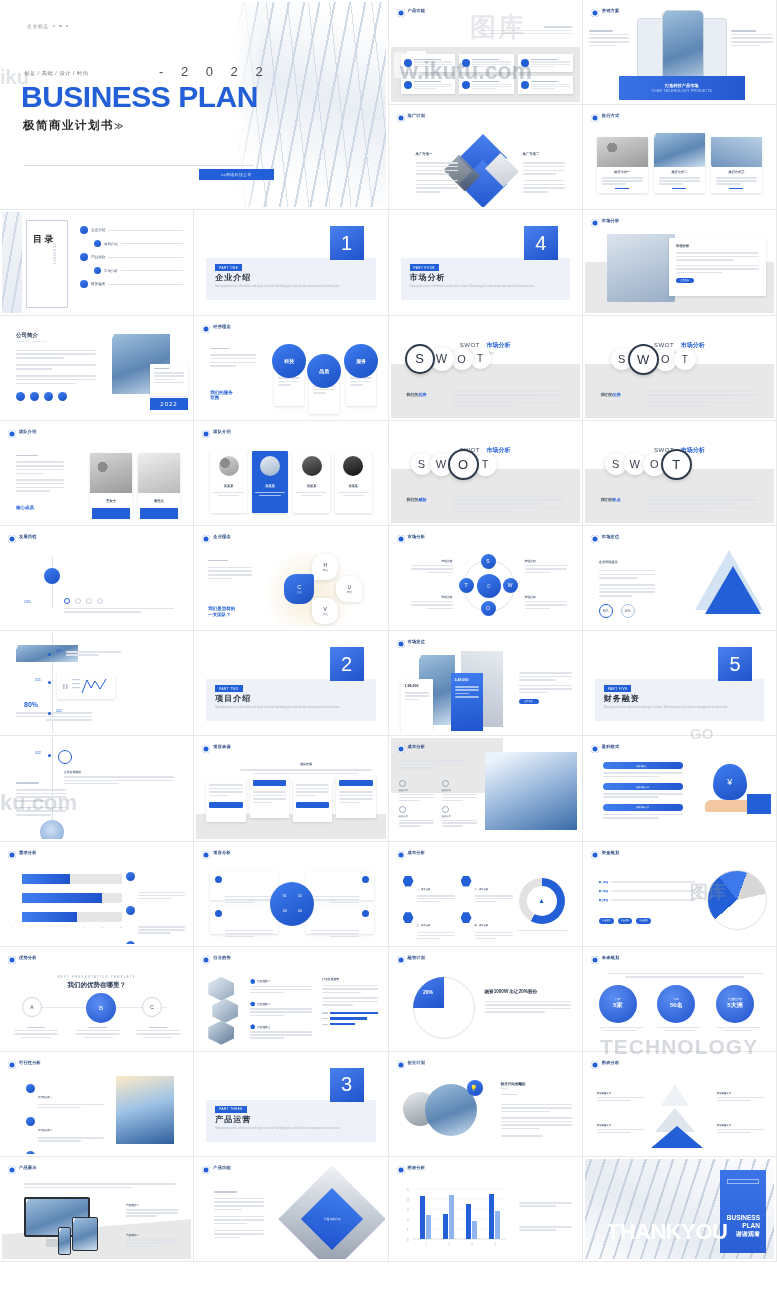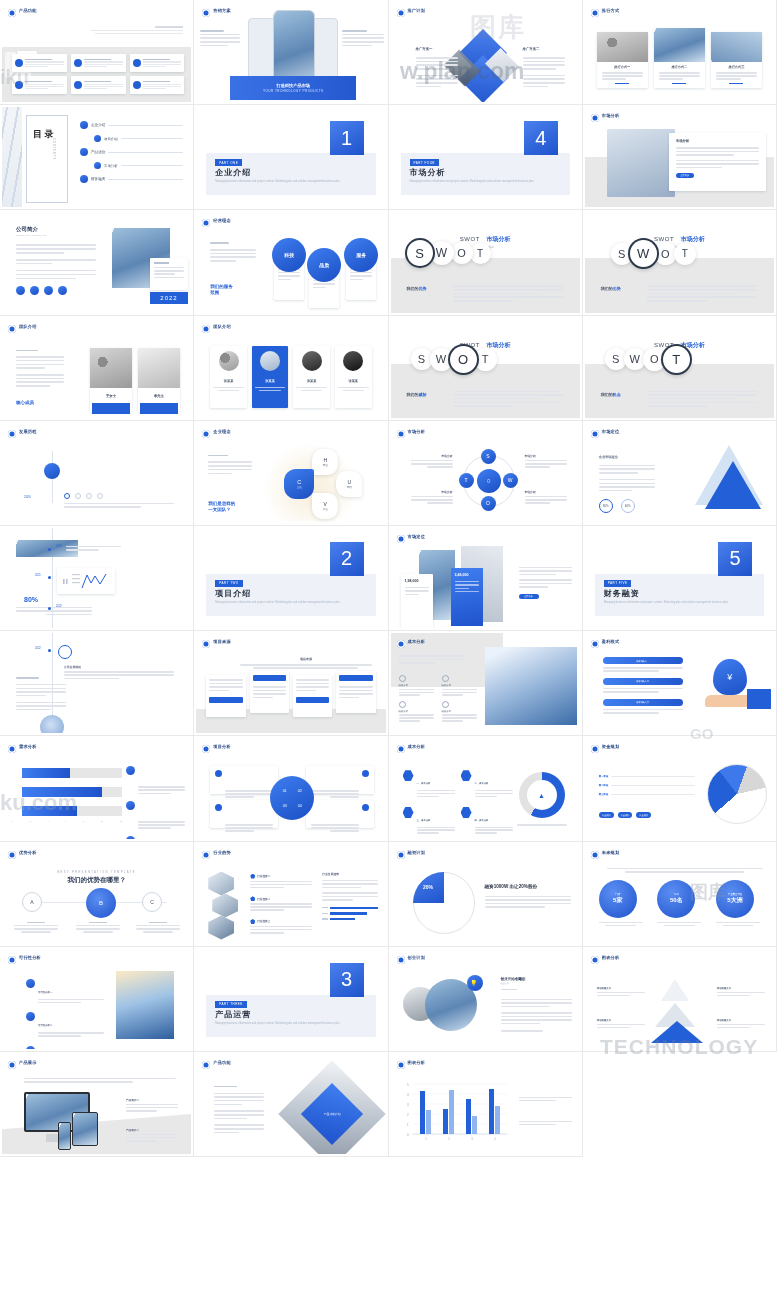--- a/index.html
+++ b/index.html
@@ -91,20 +91,39 @@
   .wmk5 { position:absolute; left:690px; top:880px; font-size:18px; color:rgba(140,148,160,.35); font-weight:bold;}
   .wmk6 { position:absolute; left:0px; top:790px; font-size:22px; color:rgba(150,158,170,.35); font-weight:bold;}
   .wmk7 { position:absolute; left:690px; top:725px; font-size:15px; color:rgba(150,158,170,.30); font-weight:bold;}
   .overlay { position:absolute; inset:0; pointer-events:none; z-index:50;}
 </style>
 </head>
 <body>
 
 <div class="deck">
 
+  <div class="cell hero">
+    <div class="slide">
+      <div class="hero-bg"></div>
+      <div class="hero-brand">
+        <span>企业标志</span>
+        <b></b>
+          <b></b>
+          <b></b>
+      </div>
+      <div class="hero-tags">创意 / 高端 / 设计 / 时尚</div>
+      <div class="hero-year">- 2 0 2 2</div>
+      <div class="hero-title">BUSINESS PLAN</div>
+      <div class="hero-sub">
+        <span>极简商业计划书</span><em>≫</em>
+      </div>
+      <div class="hero-rule"></div>
+      <div class="hero-chip">xx网络科技公司</div>
+    </div>
+  </div>
 
   <div class="cell">
     <div class="slide">
       <div class="hdr">
         <span class="dot"></span>
         <span class="tt">产品功能</span>
       </div>
       <div style="position:absolute;left:24px;top:24px;right:8px;display:flex;flex-direction:column;gap:2px;align-items:flex-end">
         <i style="width:28px;height:1.6px;background:#d7dbe3;display:block"></i>
         <i style="width:92px;height:1.3px;background:#e6e9ee;display:block"></i>
@@ -1610,24 +1629,38 @@
       <div style="position:absolute;left:128px;top:62px;right:8px">
           <div style="font-size:2.4px;color:#5b6780;font-weight:bold">&nbsp;</div>
           <div class="para" style="position:static;margin-top:2px;gap:1.6px">
             <i></i>
             <i style="width:70%"></i>
           </div>
         </div>
     </div>
   </div>
 
+  <div class="cell">
+    <div class="slide">
+      <div class="ty-bg"></div>
+      <div class="ty-panel">
+        <div class="cap"></div>
+        <div class="l1" style="white-space:pre-line">BUSINESS
+PLAN</div>
+        <div class="l2">谢谢观看</div>
+      </div>
+      <div class="ty-big">
+        <span>THANK</span><span>YOU</span>
+      </div>
+    </div>
+  </div>
 
 </div>
 
 <div class="overlay">
   <div class="wmk1">图库</div>
-  <div class="wmk2">w.plan.com</div>
+  <div class="wmk2">w.ikutu.com</div>
   <div class="wmk3">iku</div>
   <div class="wmk4">TECHNOLOGY</div>
   <div class="wmk5">图库</div>
   <div class="wmk6">ku.com</div>
   <div class="wmk7">GO</div>
 </div>
 
 </body></html>

